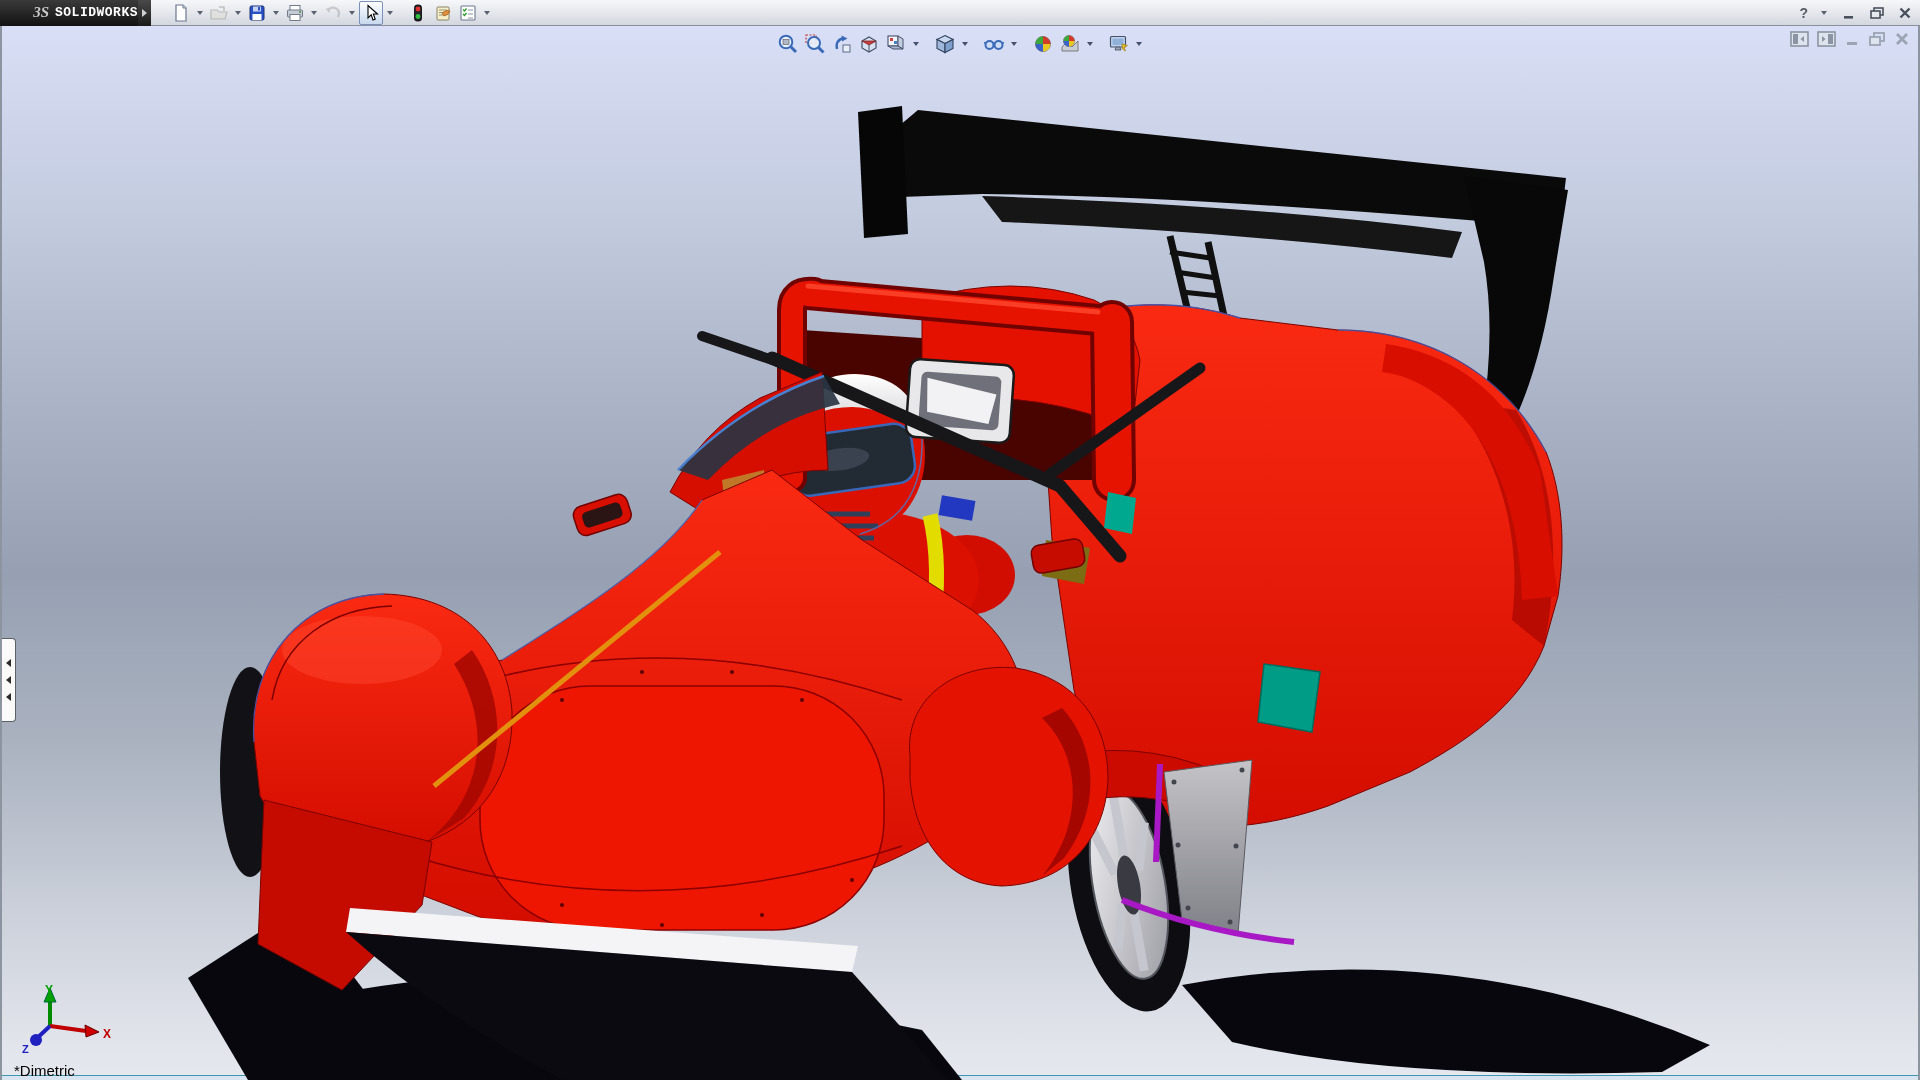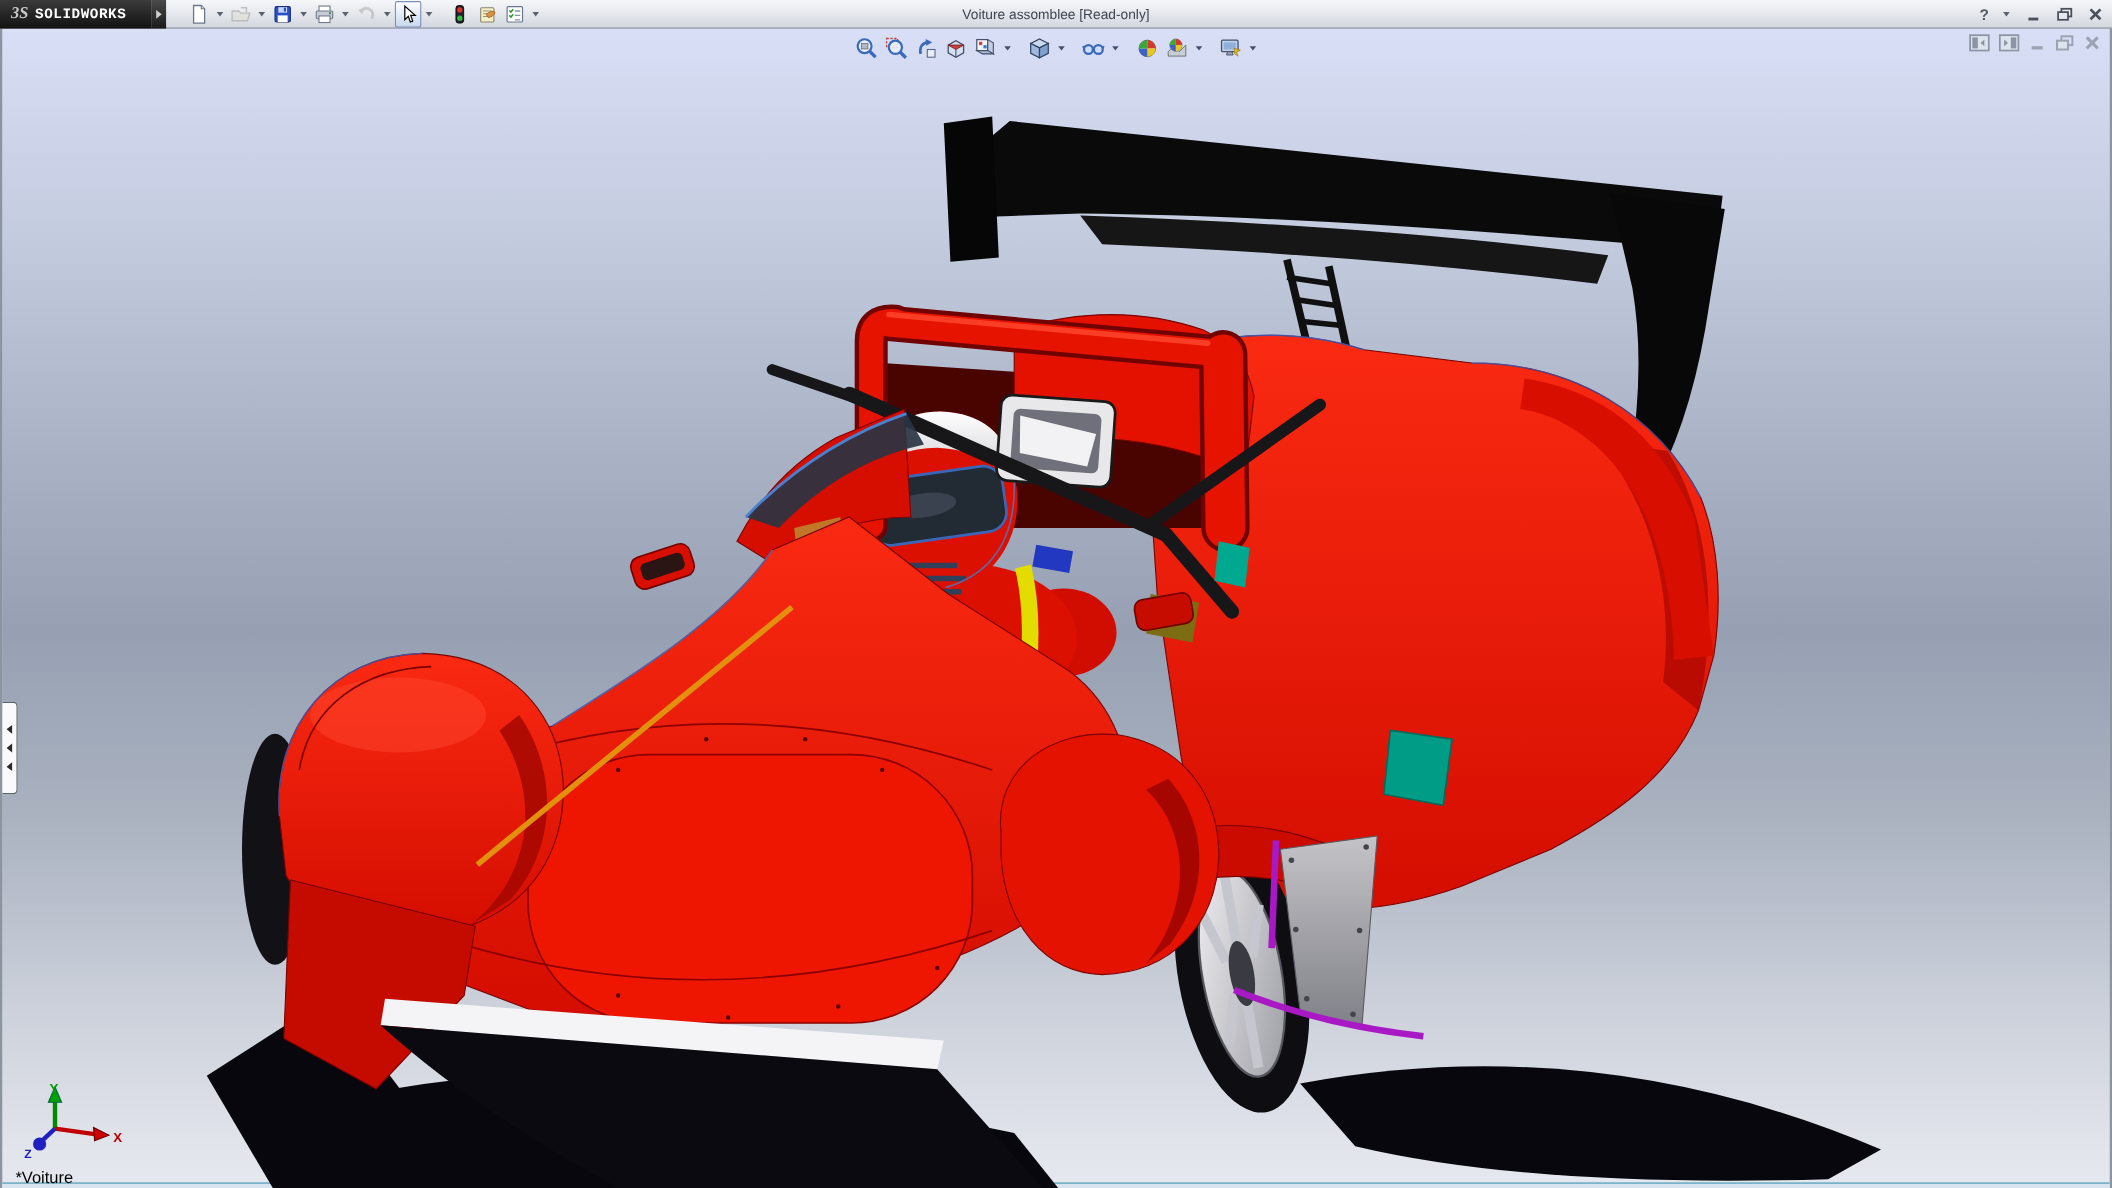--- a/index.html
+++ b/index.html
@@ -7,21 +7,21 @@
   #app { position:relative; width:1920px; height:1080px; }
 
   
   .titlebar {
     position:absolute; top:0; left:0; width:1920px; height:26px;
     background:linear-gradient(180deg,#F6F7F9 0%,#E3E6EB 55%,#D3D7DE 100%);
     border-bottom:1px solid #8A909C; display:flex; align-items:center; z-index:50;
   }
   .logo-block{
     height:26px; width:138px; background:linear-gradient(180deg,#3A3A3A,#121212);
-    display:flex; align-items:center; padding-left:10px; gap:6px; flex:0 0 auto;
+    display:flex; align-items:center; padding-left:10px; gap:6px; flex:0 0 auto;justify-content:flex-end;
   }
   .logo-mark{ color:#C9C9C9; font-style:italic; font-weight:bold; font-size:15px; font-family:"Liberation Serif",serif; }
   .logo-name{ color:#FFFFFF; font-weight:bold; font-size:13px; letter-spacing:.5px;font-family:Liberation Mono, monospace; }
   .logo-expand{ width:13px; height:26px; background:linear-gradient(180deg,#4A4A4A,#1A1A1A); display:flex; align-items:center; justify-content:center; }
   .logo-expand i{ width:0;height:0;border-top:4px solid transparent;border-bottom:4px solid transparent;border-left:5px solid #D0D0D0; }
 
   .std-toolbar{ display:flex; align-items:center; margin-left:18px; gap:1px; }
   .tbtn{ height:24px; display:flex; align-items:center; padding:0 1px; border:1px solid transparent; border-radius:2px; }
   .tbtn.pressed{ background:linear-gradient(180deg,#FDFEFF,#C9D9EE); border:1px solid #7A90B8; }
   .tbtn.disabled{ opacity:.45; filter:grayscale(.8); }
@@ -143,21 +143,20 @@
         <svg width="20" height="20" viewBox="0 0 20 20">
             <rect x="3" y="3" width="14" height="14" rx="1" fill="#FFFFFF" stroke="#6A7890" stroke-width="1.1"></rect>
             <path d="M5 6.5 L6.5 8 L8.5 5.5" stroke="#2A9A2A" stroke-width="1.4" fill="none"></path>
             <path d="M10 7 H15 M10 11 H15 M10 15 H15" stroke="#8A94A4" stroke-width="1.2"></path>
             <path d="M5 11 L6.5 12.5 L8.5 10" stroke="#2A9A2A" stroke-width="1.4" fill="none"></path>
           </svg>
       </div>
         <i class="caret"></i>
     </div>
 
-    <div class="title-text">Voiture assomblee [Read-only]</div>
 
     <div class="titlebar-right">
       <span class="help-glyph">?</span>
       <i class="caret"></i>
       <span class="winbtn">
         <svg width="14" height="14" viewBox="0 0 14 14">
             <rect x="2" y="10" width="9" height="2.6" fill="#4A505C"></rect>
           </svg>
       </span>
       <span class="winbtn">
@@ -493,15 +492,15 @@
         <text x="43" y="994" font-size="12" fill="#00A000" font-weight="bold">Y</text>
         <path d="M48,1026 L84,1031" stroke="#C00000" stroke-width="4"></path>
         <path d="M83,1025 L84,1037 L97,1032 Z" fill="#D00000" stroke="#600" stroke-width="1"></path>
         <text x="101" y="1038" font-size="12" fill="#C00000" font-weight="bold">X</text>
         <path d="M48,1026 L32,1041" stroke="#2020C0" stroke-width="4"></path>
         <circle cx="34" cy="1040" r="6" fill="#2020C0"></circle>
         <text x="20" y="1053" font-size="11" fill="#2020C0" font-weight="bold">Z</text>
       </g>
     </svg>
 
-    <div class="orientation-label">*Voiture</div>
+    <div class="orientation-label">*Dimetric</div>
   </div>
 </div>
 
 </body></html>

